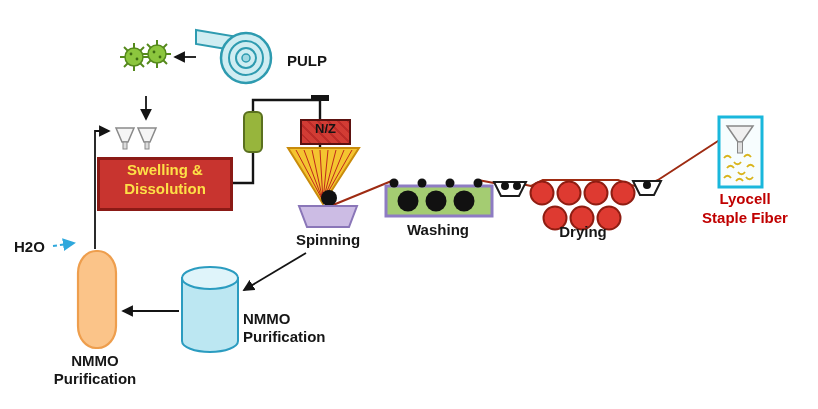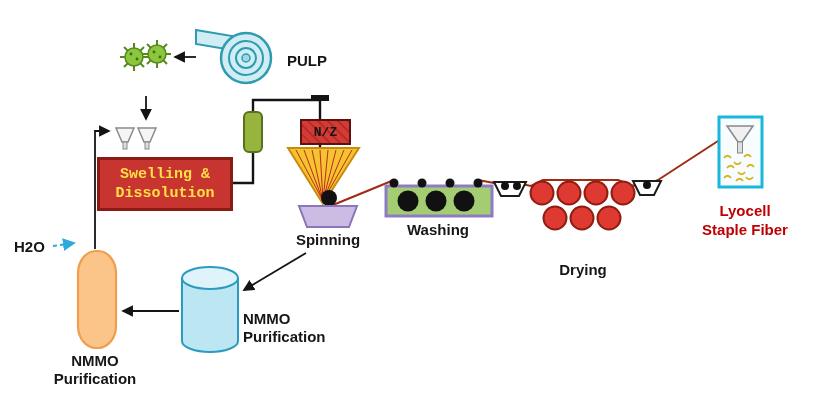--- a/index.html
+++ b/index.html
@@ -4,27 +4,27 @@
 <style>
   html,body{margin:0;padding:0;background:#fff;}
   .stage{position:relative;width:818px;height:409px;background:#ffffff;
          font-family:"Liberation Sans",sans-serif;overflow:hidden;}
   svg.layer{position:absolute;left:0;top:0;}
   .lbl{position:absolute;font-weight:bold;font-size:15px;color:#161616;
        line-height:18px;white-space:nowrap;}
   .lbl.center{text-align:center;}
   .lbl span{display:block;}
   .procbox{position:absolute;display:flex;flex-direction:column;align-items:center;
-           justify-content:center;font-weight:bold;text-align:center;font-family:Liberation Mono, monospace;}
+           font-weight:bold;text-align:center;}
   .swelling{left:97px;top:157px;width:130px;height:48px;background:#C8342F;
             border:3px solid #8B1A16;color:#fde047;font-size:15px;line-height:19px;}
   .nzbox{left:300px;top:119px;width:47px;height:22px;color:#141414;font-size:13px;
          border:2px solid #5C1210;
          background:repeating-linear-gradient(45deg,#D23C34 0 5px,#BC2B28 5px 7px);}
-  .lyocell-lbl{color:#C00000;margin-top:12px;}
+  .lyocell-lbl{color:#C00000;}
 </style>
 </head>
 <body>
 
 <div class="stage">
 
   <svg class="layer" width="818" height="409" viewBox="0 0 818 409">
     <defs>
       <marker id="arrow" viewBox="0 0 10 10" refX="8.5" refY="5" markerWidth="6.5" markerHeight="6.5" orient="auto-start-reverse">
         <path d="M0,0 L10,5 L0,10 z" fill="#141414"></path>
@@ -180,21 +180,21 @@
   </div>
 
   <div class="procbox nzbox">
     <span>N/Z</span>
   </div>
 
   <div class="lbl center" style="left:398px;top:221px;width:80px;">Washing</div>
 
   <div class="lbl center" style="left:288px;top:231px;width:80px;">Spinning</div>
 
-  <div class="lbl center" style="left:546px;top:223px;width:74px;margin-top:38px;">Drying</div>
+  <div class="lbl center" style="left:546px;top:223px;width:74px;">Drying</div>
 
   <div class="lbl center lyocell-lbl" style="left:686px;top:189px;width:118px;line-height:19px;">
     <span>Lyocell</span>
     <span>Staple Fiber</span>
   </div>
 
   <div class="lbl" style="left:14px;top:238px;">H2O</div>
 
   <div class="lbl center" style="left:22px;top:352px;width:146px;">
     <span>NMMO</span>

